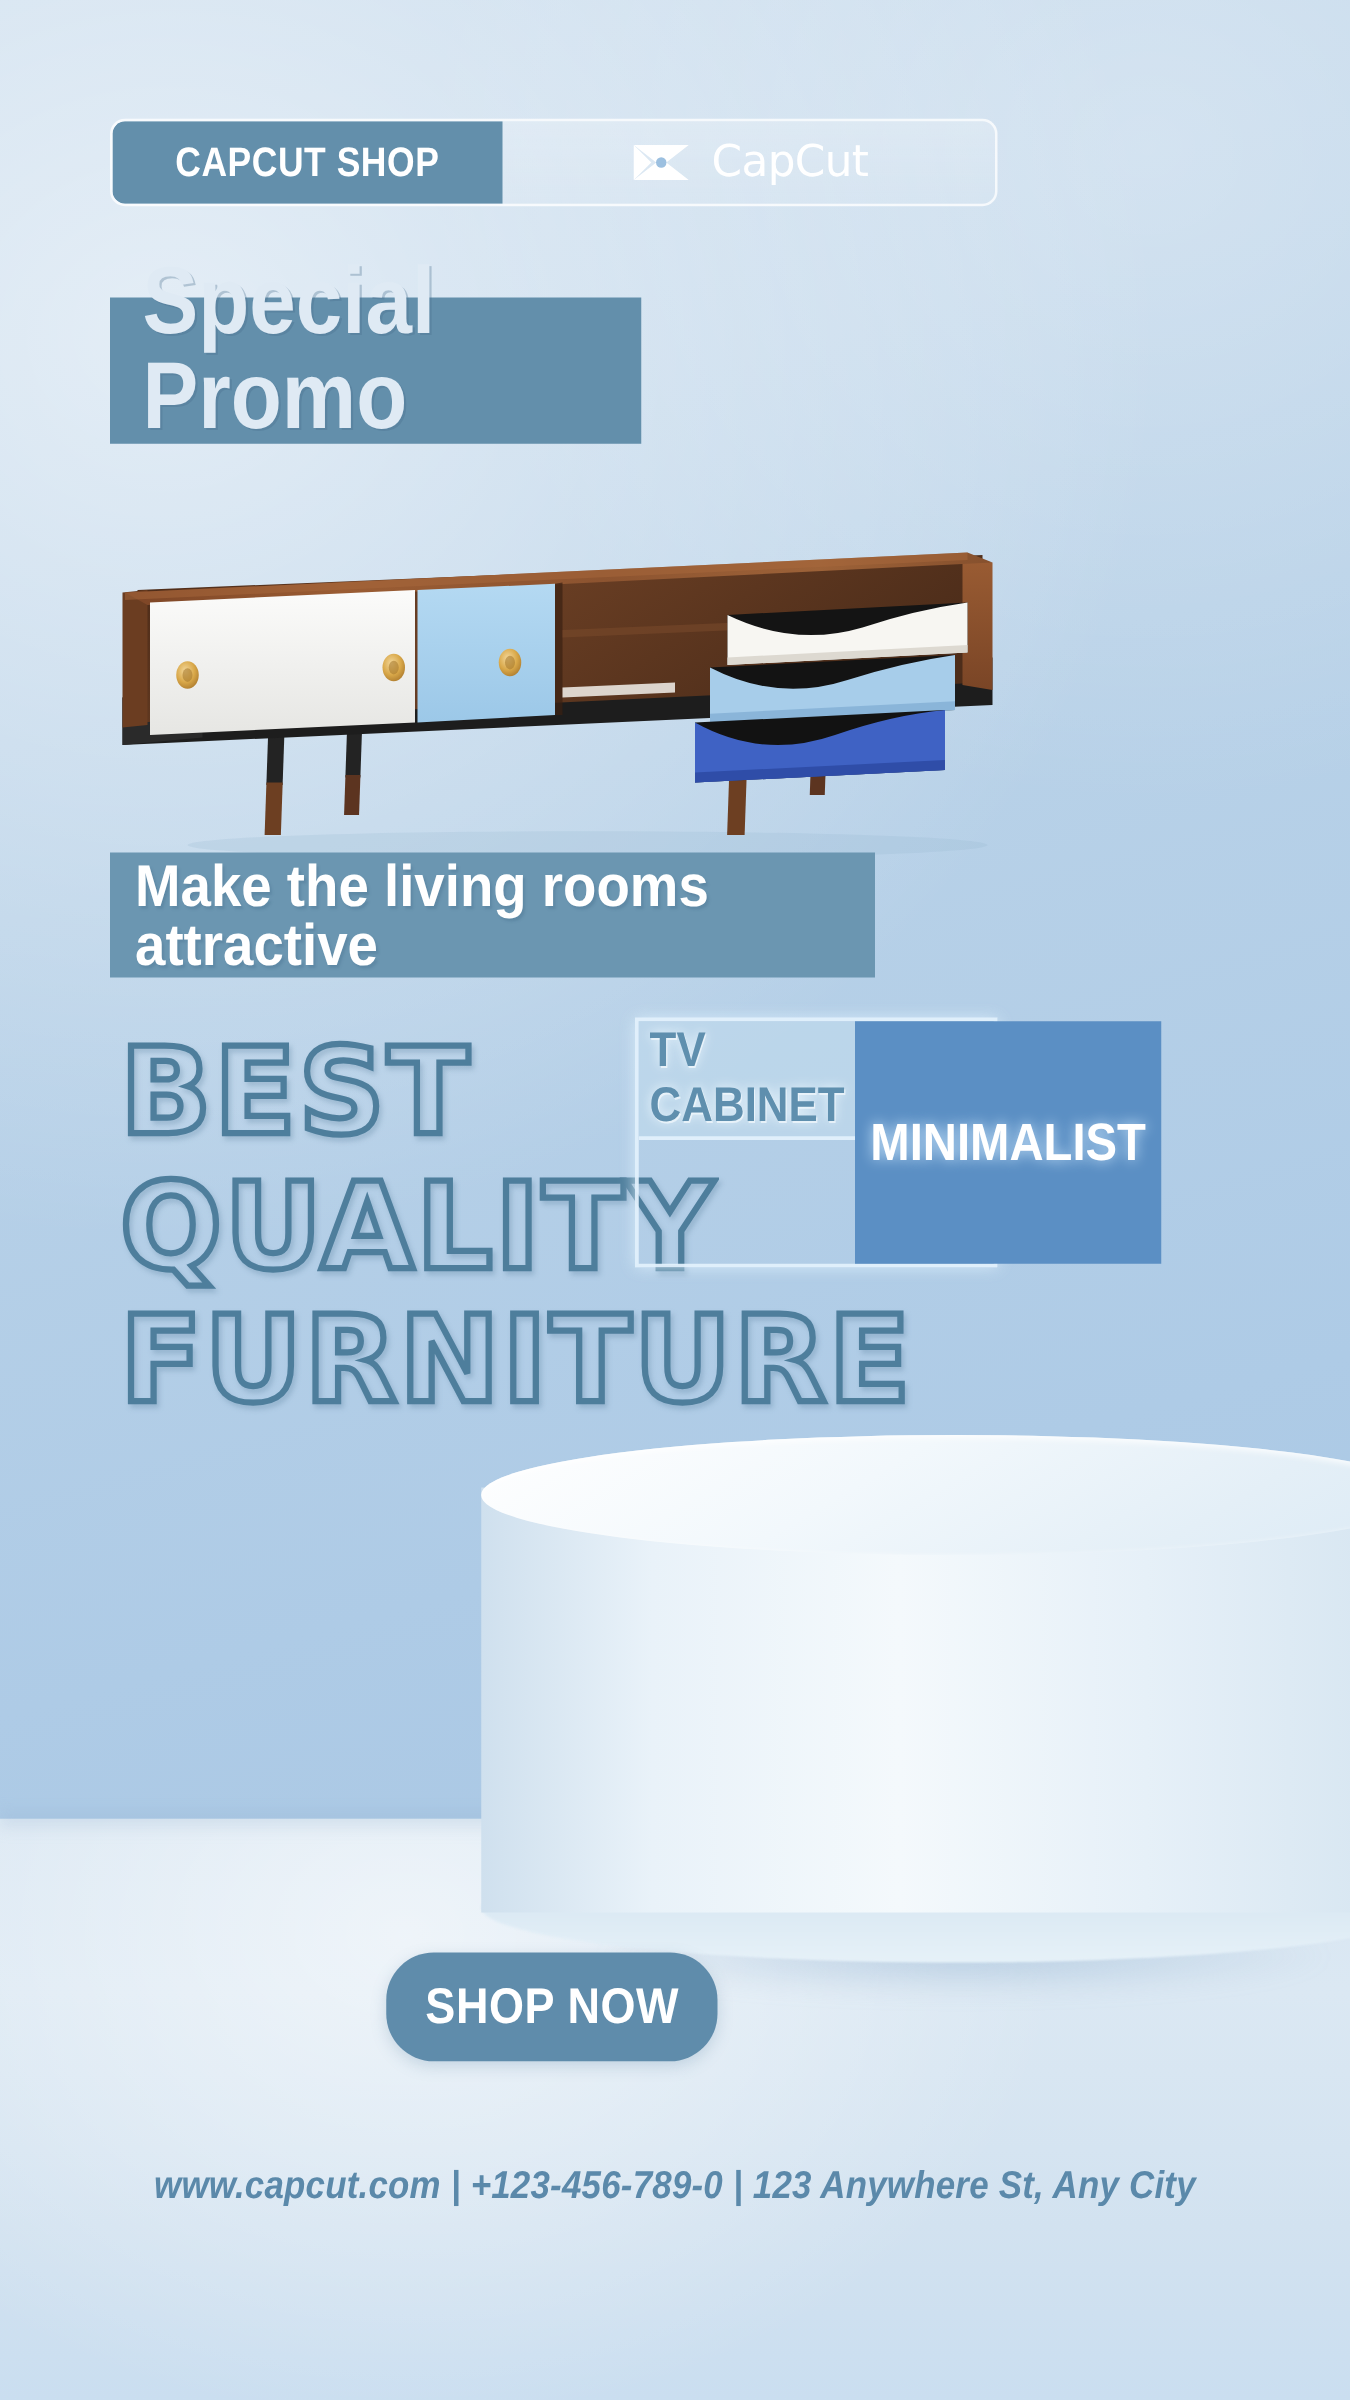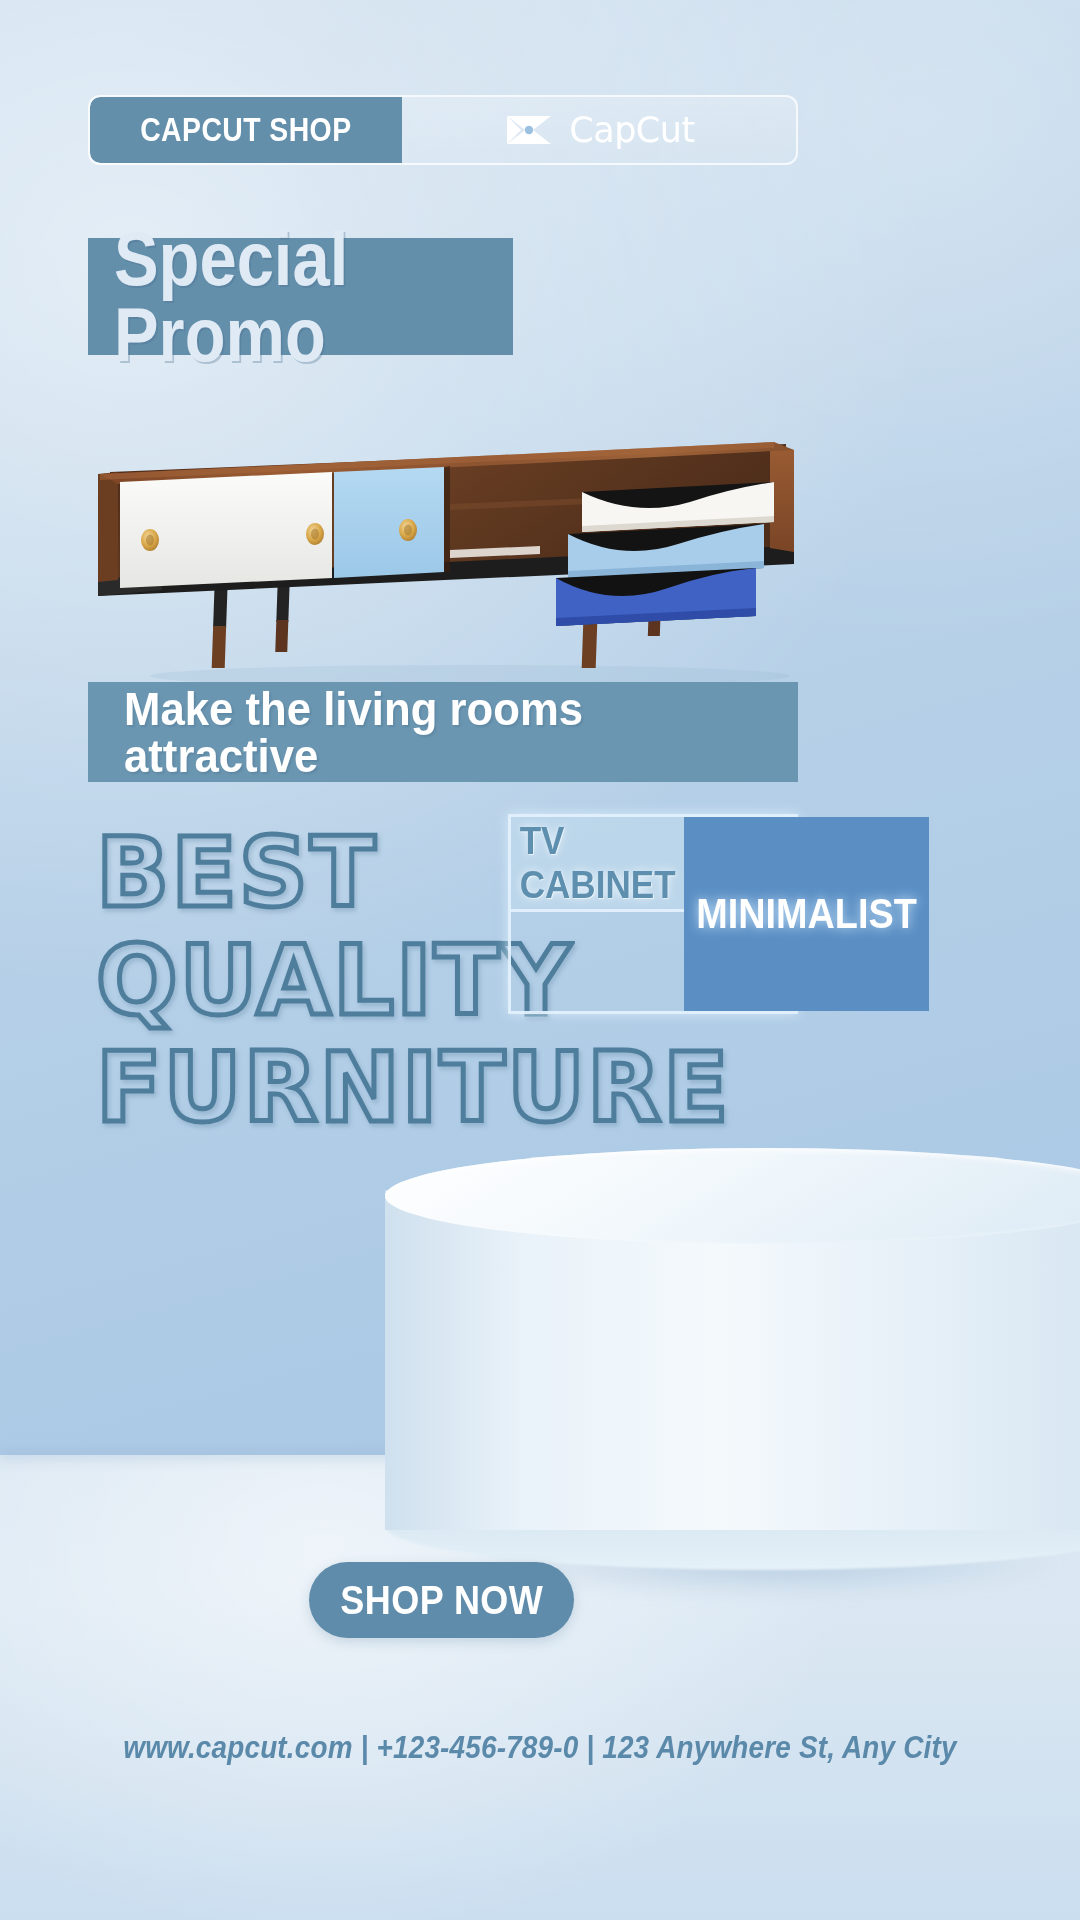--- a/index.html
+++ b/index.html
@@ -80,21 +80,21 @@
     color:#ffffff; font-size:35px; font-weight:400; letter-spacing:-.5px;
     font-family:"DejaVu Sans", sans-serif;
   }
 
   
   .promo{
     position:absolute; left:88px; top:215px; width:710px; height:140px;
     display:flex;
   }
   .promo-left{
-    width:425px; background:#638fab; display:flex; align-items:center;
+    width:425px; background:#638fab; display:flex; align-items:flex-end;
     padding-left:26px;
     margin-top:23px;
   }
   .promo-left span{
     color:#dfeaf4; font-size:76px; font-weight:700; line-height:1;
     transform:scaleX(.88); transform-origin:left center;
     font-family:"Liberation Sans Narrow","Liberation Sans",sans-serif;
     text-shadow:2px 2px 0 rgba(70,110,140,.32);
   }
   .promo-right{
@@ -106,22 +106,22 @@
     font-family:"Liberation Sans Narrow","Liberation Sans",sans-serif;
     -webkit-text-stroke:2px #7aa7cb;
     text-shadow:2px 3px 0 rgba(95,140,180,.35);
   }
 
   
   #furniture{ position:absolute; left:70px; top:430px; width:760px; height:260px; }
 
   
   .tagline{
-    position:absolute; left:88px; top:682px; width:710px; height:100px;
-    background:#6b96b1; display:flex; align-items:center; padding-left:36px;
+    position:absolute; left:88px; top:682px; width:612px; height:100px;
+    background:#6b96b1; display:flex; align-items:center; padding-left:20px;
   }
   .tagline span{
     color:#ffffff; font-size:47px; font-weight:700; line-height:1;
     transform:scaleX(.93); transform-origin:left center;
     font-family:"Liberation Sans Narrow","Liberation Sans",sans-serif;
     text-shadow:2px 2px 2px rgba(60,100,130,.25);
   }
 
   
   .outline-block{ position:absolute; left:96px; top:820px; width:500px; }
@@ -157,21 +157,21 @@
   }
   .cat-bottom span{
     color:#ffffff; font-size:42px; font-weight:700;
     transform:scaleX(.9);
     font-family:"Liberation Sans Narrow","Liberation Sans",sans-serif;
     text-shadow:0 0 12px rgba(210,235,255,.9);
   }
 
   
   .cta{
-    position:absolute; left:309px; top:1562px; width:265px; height:76px;
+    position:absolute; left:309px; top:1562px; width:265px; height:87px;
     background:#5f8cab; border-radius:38px;
     display:flex; align-items:center; justify-content:center;
     box-shadow:0 4px 12px rgba(90,130,165,.25);
   }
   .cta span{
     color:#ffffff; font-size:40px; font-weight:700; letter-spacing:.5px;
     transform:scaleX(.9);
     font-family:"Liberation Sans Narrow","Liberation Sans",sans-serif;
   }
 

